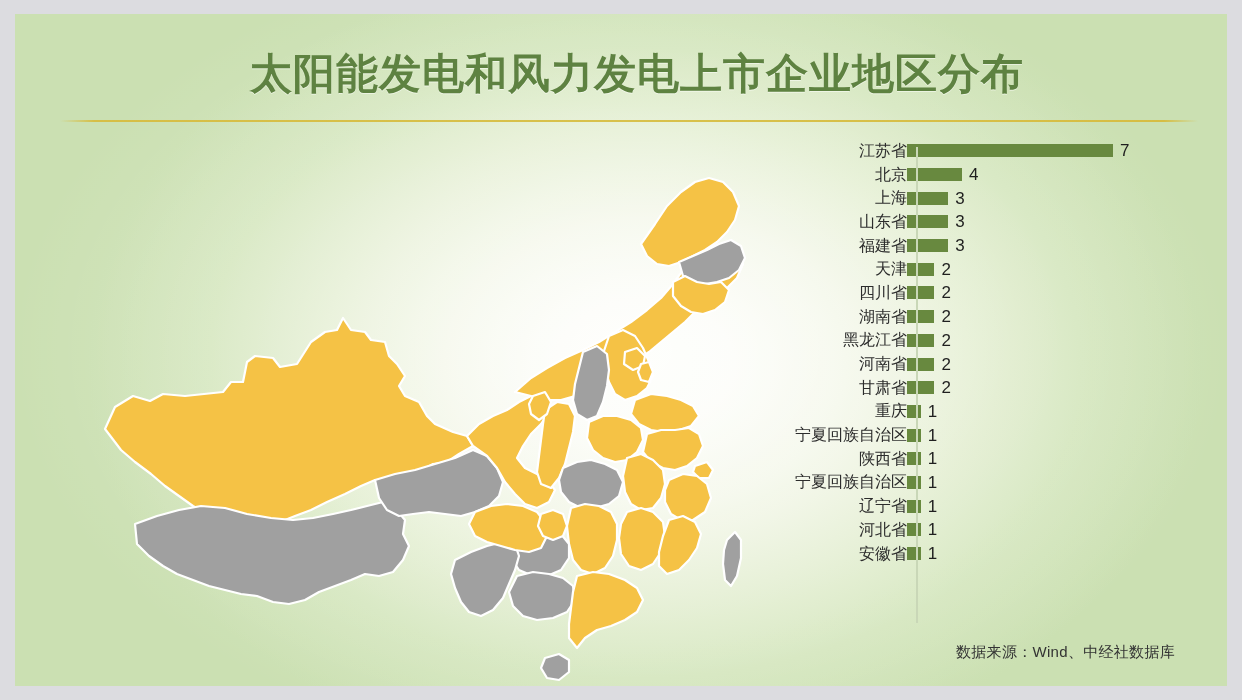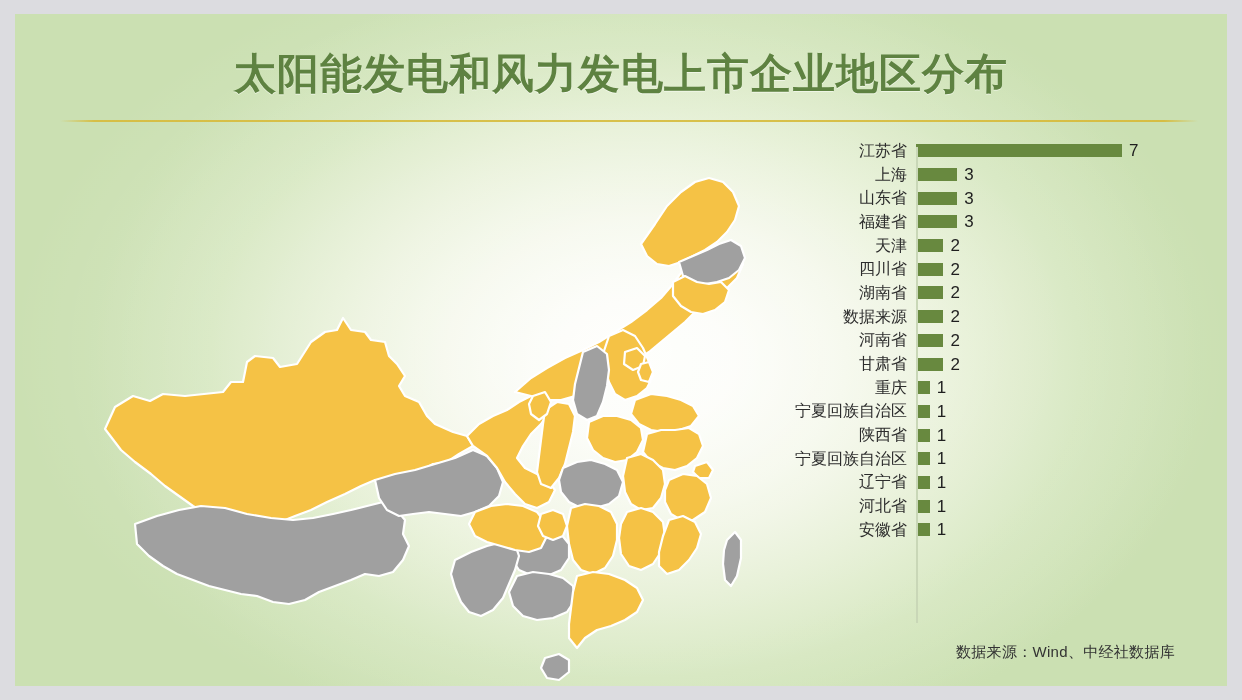--- a/index.html
+++ b/index.html
@@ -41,21 +41,21 @@
   }
 
   
   #map{position:absolute;left:60px;top:110px;width:700px;height:560px;z-index:2;}
   #map svg{width:100%;height:100%;display:block;}
 
   
   #chart{position:absolute;left:730px;top:125px;width:460px;height:500px;z-index:4;}
   .row{position:relative;height:23.7px;display:flex;align-items:center;}
   .cat-label{
-    width:162px;text-align:right;padding-right:9px;
+    width:162px;text-align:right;
     font-size:16px;color:#2c2c2c;white-space:nowrap;
     line-height:1;
   }
   .axis{
     position:absolute;left:171px;top:8px;width:2px;height:476px;
     background:#c9d7b7;z-index:1;
   }
   .bar-wrap{position:relative;flex:1;display:flex;align-items:center;height:100%;}
   .bar{height:13px;background:#68893f;}
   .val{font-size:17px;color:#1f1f1f;margin-left:7px;line-height:1;}
@@ -65,21 +65,21 @@
     position:absolute;right:52px;bottom:24px;
     font-size:15px;color:#333;letter-spacing:.3px;z-index:6;
   }
 </style>
 </head>
 <body>
 
 <div id="stage">
   <div id="canvas">
 
-    <div id="title" style="color: rgb(94, 130, 65);">太阳能发电和风力发电上市企业地区分布</div>
+    <div id="title" style="color: rgb(94, 130, 65); padding-left: 16px;">太阳能发电和风力发电上市企业地区分布</div>
     <div id="divider"></div>
 
     <div id="map">
       <svg viewBox="0 0 700 560" xmlns="http://www.w3.org/2000/svg">
         <g stroke="#ffffff" stroke-width="2.2" stroke-linejoin="round">
 
           <path fill="#f5c245" d="M30,305 L40,283 L58,272 L75,277 L88,270 L110,272 L148,268 L156,258 L168,258 L172,238 L180,232 L198,234 L205,243 L222,240 L236,218 L250,208 L262,206 L268,194 L276,206 L290,208 L296,216 L310,218 L314,232 L322,240 L330,252 L324,262 L330,272 L344,278 L352,292 L360,300 L378,308 L392,312 L398,322 L384,330 L372,338 L358,340 L344,348 L330,352 L316,358 L300,356 L286,362 L270,370 L252,378 L236,386 L220,392 L205,398 L190,404 L172,408 L158,404 L146,396 L132,390 L118,382 L104,372 L90,362 L76,350 L60,338 L46,326 Z"></path>
 
           <path fill="#a0a0a0" d="M60,400 L82,392 L104,386 L126,382 L150,384 L172,390 L196,394 L218,396 L238,394 L258,390 L276,386 L292,382 L308,378 L320,384 L330,396 L328,410 L334,422 L328,436 L318,448 L304,452 L290,450 L276,456 L260,462 L244,468 L230,476 L214,480 L198,478 L182,472 L166,470 L150,466 L134,462 L118,456 L102,450 L88,442 L74,432 L62,420 Z"></path>
 
@@ -150,20 +150,27 @@
       <div class="axis"></div>
       <div id="rows">
           <div class="row">
             <div class="cat-label">江苏省</div>
             <div class="bar-wrap">
               <div class="bar" style="width: 206px; background: rgb(104, 137, 63);"></div>
               <div class="val">7</div>
             </div>
           </div>
           <div class="row">
+            <div class="cat-label">北京</div>
+            <div class="bar-wrap">
+              <div class="bar" style="width: 54.9333px; background: rgb(104, 137, 63);"></div>
+              <div class="val">4</div>
+            </div>
+          </div>
+          <div class="row">
             <div class="cat-label">上海</div>
             <div class="bar-wrap">
               <div class="bar" style="width: 41.2px; background: rgb(104, 137, 63);"></div>
               <div class="val">3</div>
             </div>
           </div>
           <div class="row">
             <div class="cat-label">山东省</div>
             <div class="bar-wrap">
               <div class="bar" style="width: 41.2px; background: rgb(104, 137, 63);"></div>
@@ -192,21 +199,21 @@
             </div>
           </div>
           <div class="row">
             <div class="cat-label">湖南省</div>
             <div class="bar-wrap">
               <div class="bar" style="width: 27.4667px; background: rgb(104, 137, 63);"></div>
               <div class="val">2</div>
             </div>
           </div>
           <div class="row">
-            <div class="cat-label">数据来源</div>
+            <div class="cat-label">黑龙江省</div>
             <div class="bar-wrap">
               <div class="bar" style="width: 27.4667px; background: rgb(104, 137, 63);"></div>
               <div class="val">2</div>
             </div>
           </div>
           <div class="row">
             <div class="cat-label">河南省</div>
             <div class="bar-wrap">
               <div class="bar" style="width: 27.4667px; background: rgb(104, 137, 63);"></div>
               <div class="val">2</div>

